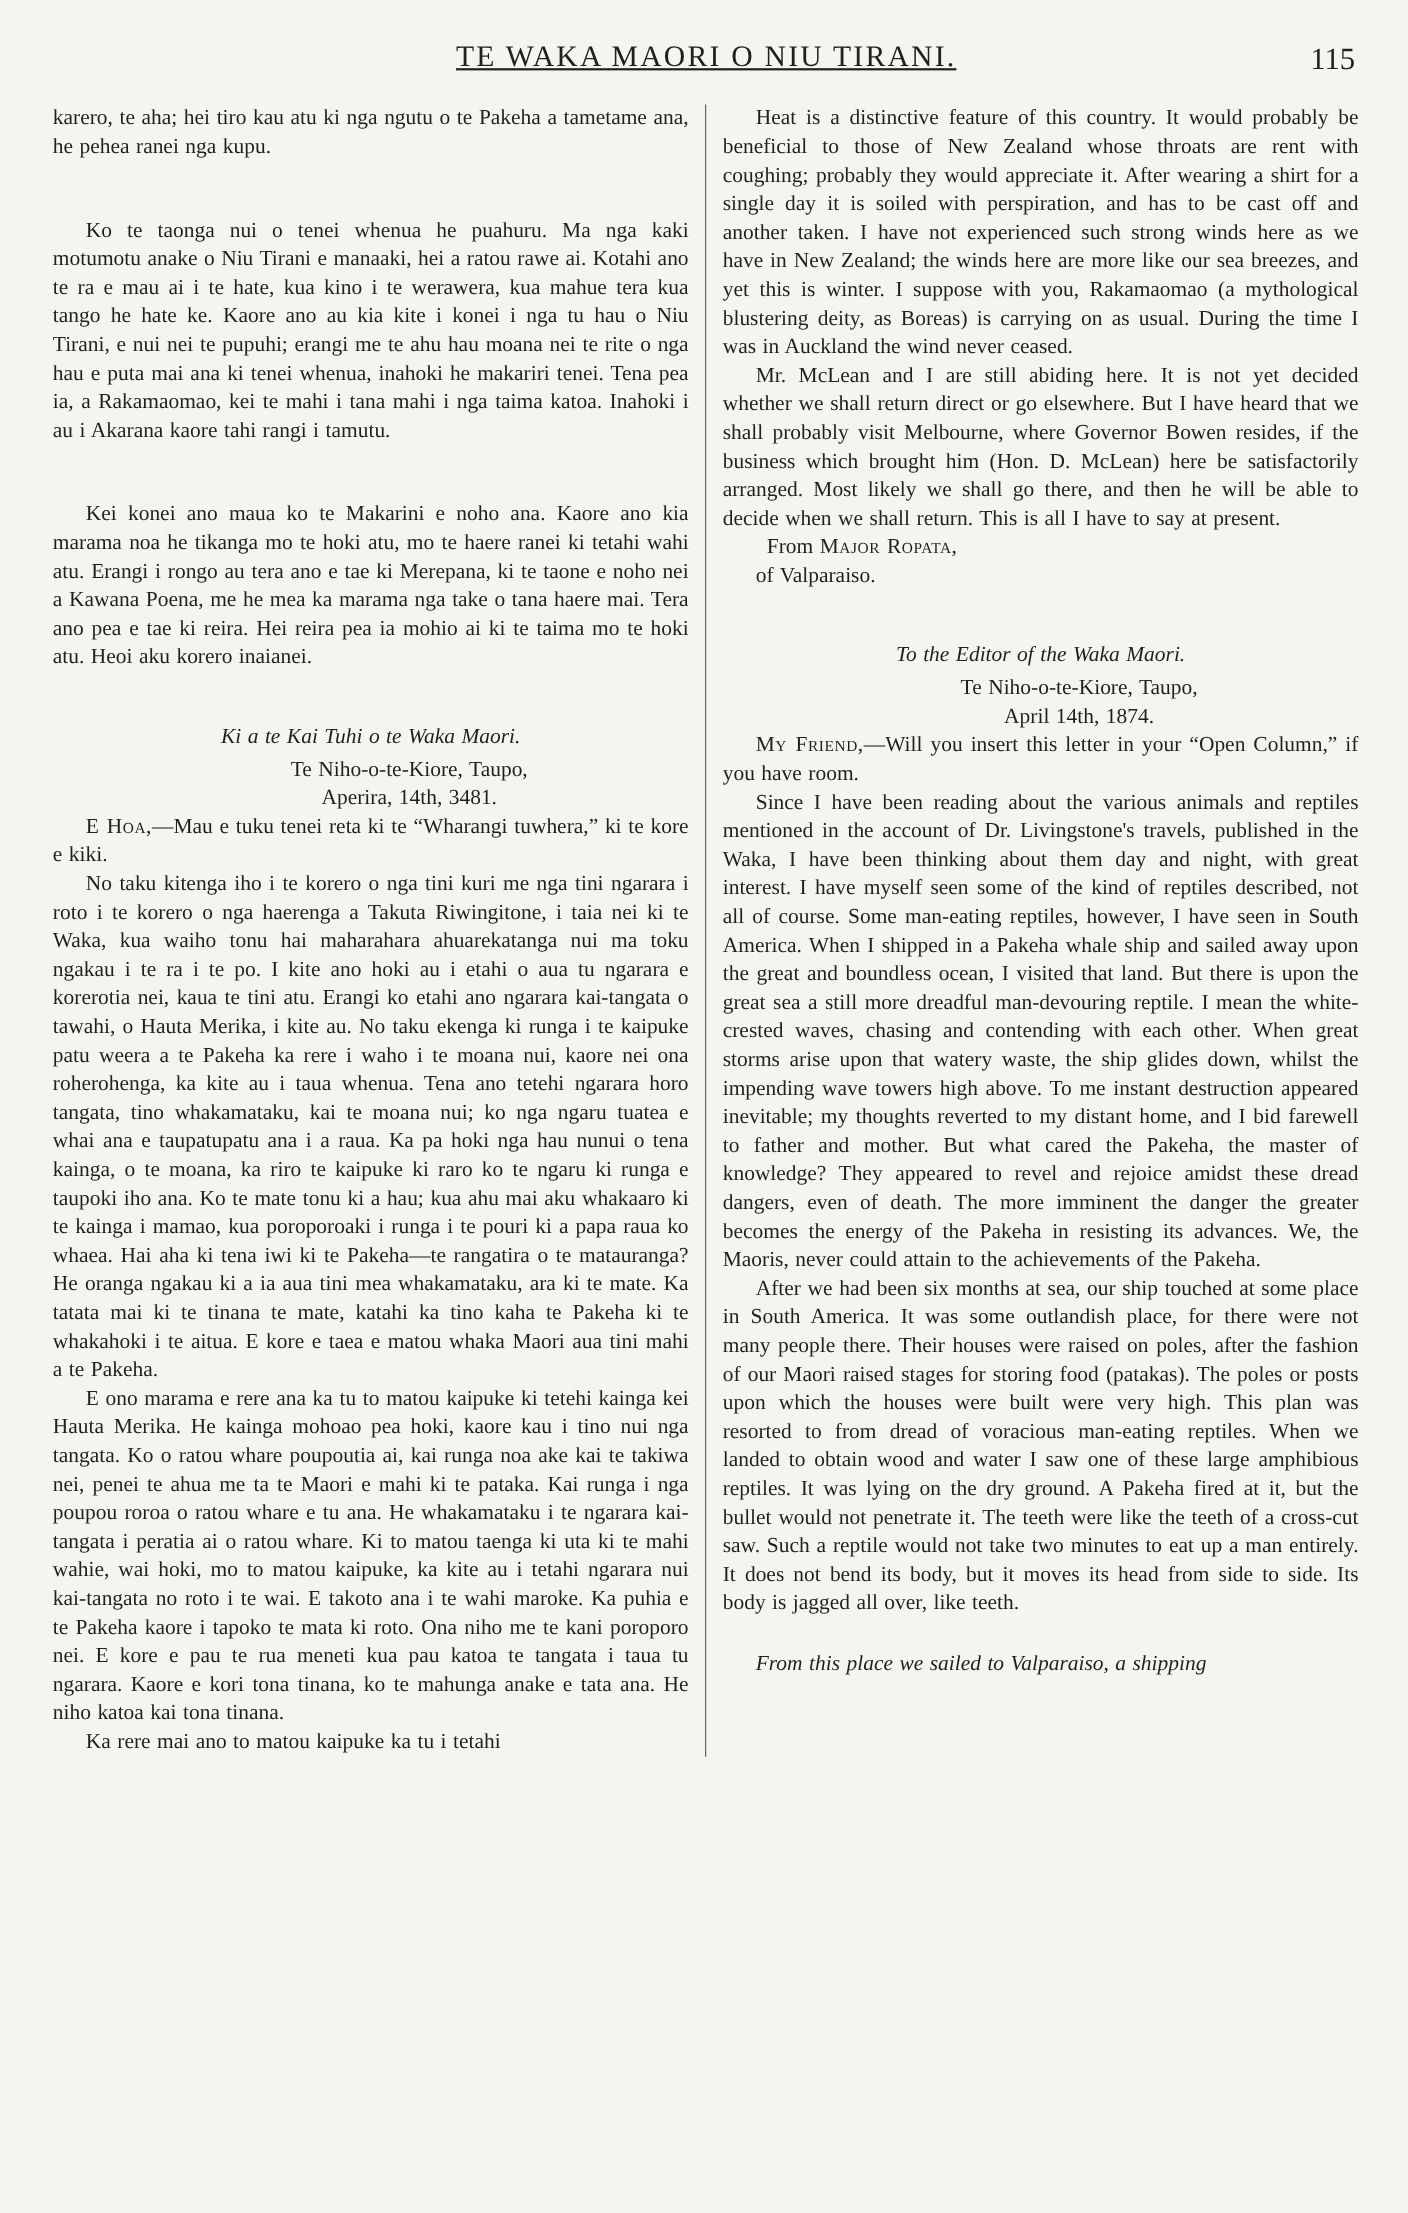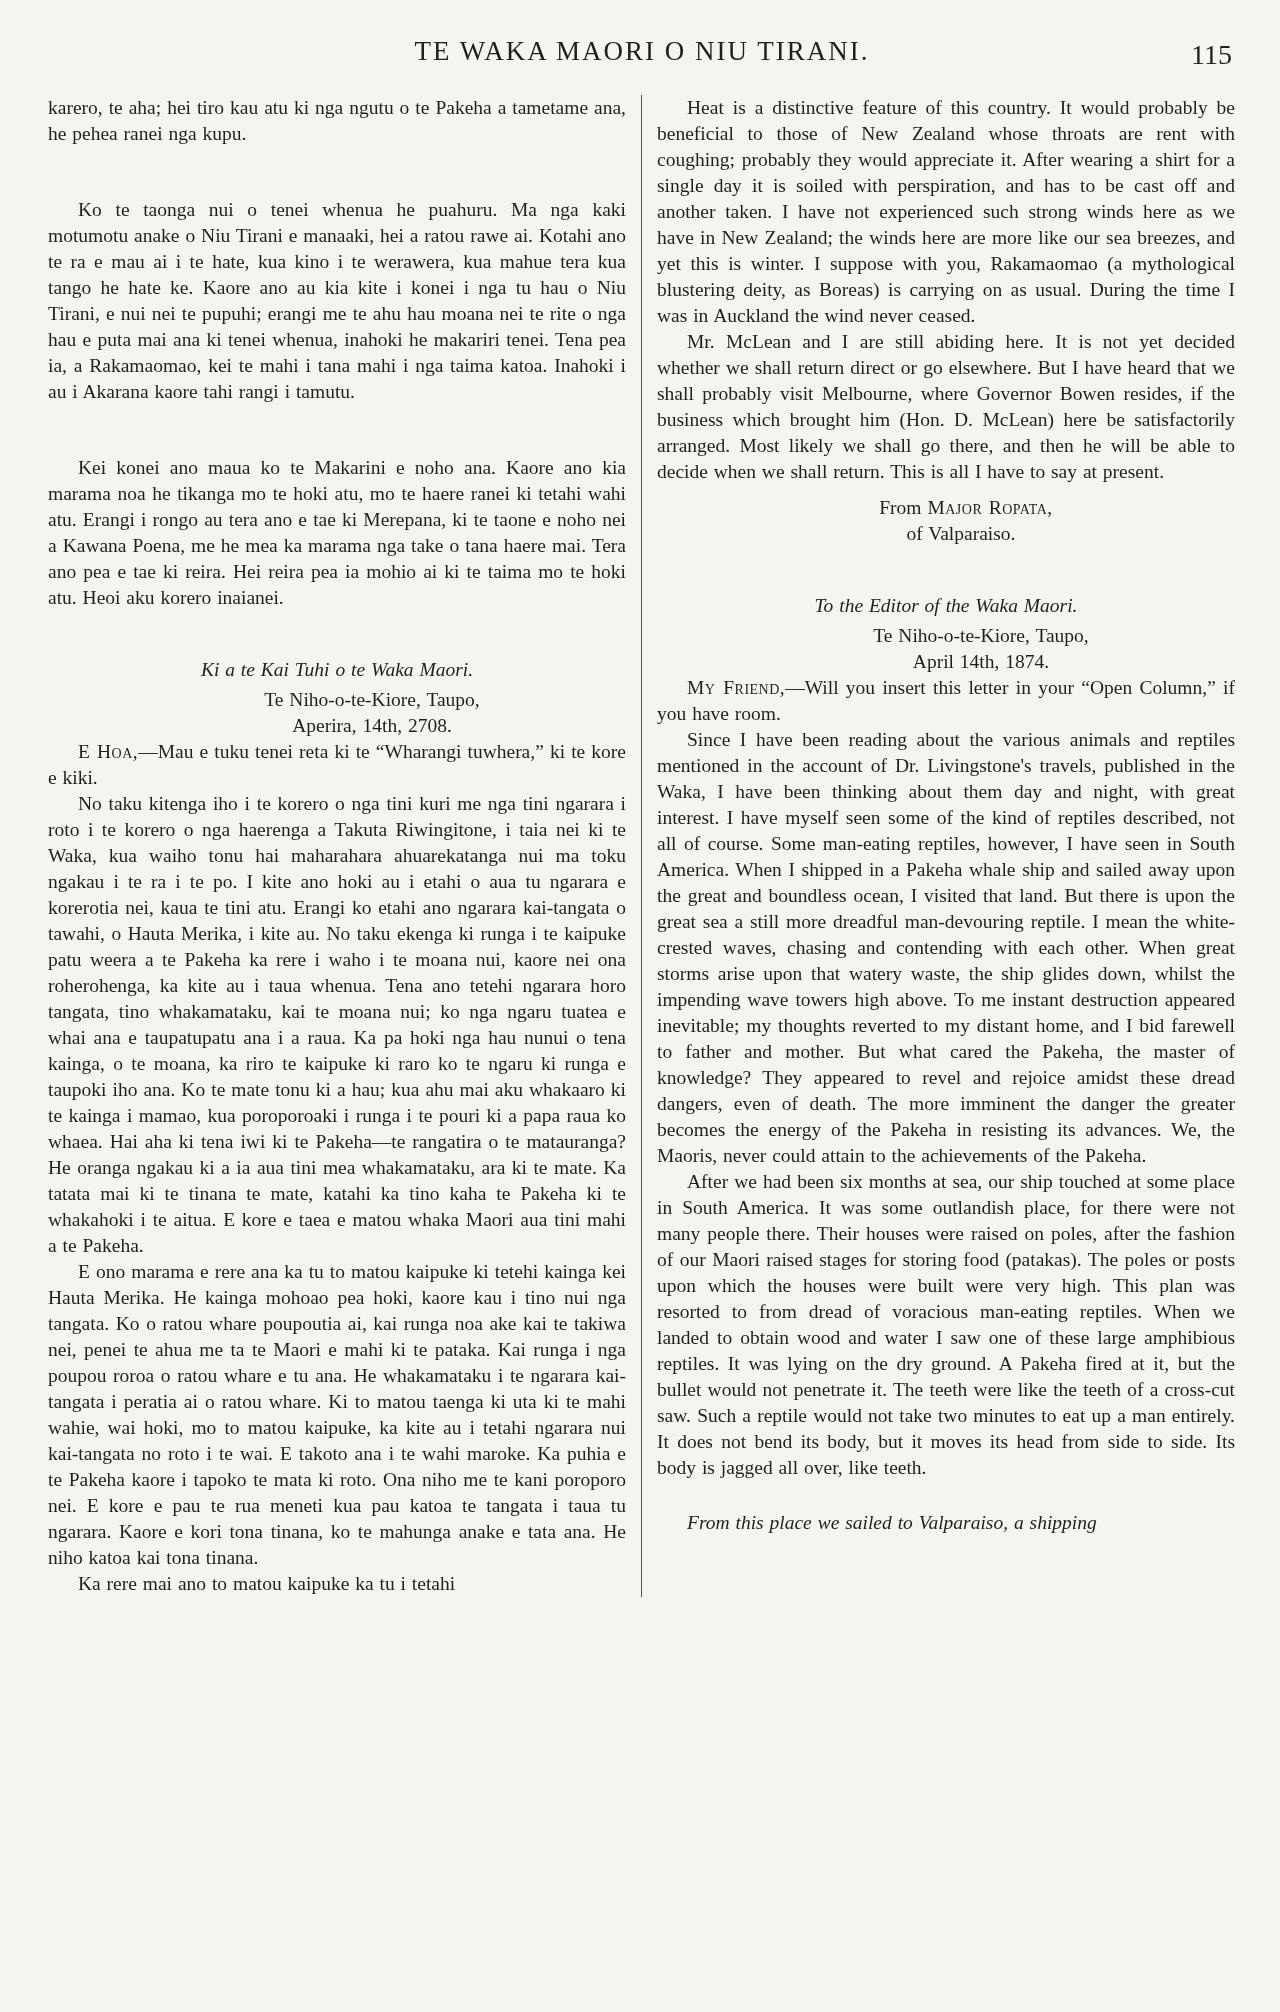--- a/index.html
+++ b/index.html
@@ -19,20 +19,21 @@
   }
   .page-header {
     position: relative;
     text-align: center;
     margin-bottom: 28px;
   }
   .masthead {
     display: inline-block;
     font-size: 27px;
     letter-spacing: 2px;
+    text-decoration: underline;
   }
   .page-number {
     position: absolute;
     right: 4px;
     top: 3px;
     font-size: 28px;
   }
   .columns {
     display: flex;
     align-items: stretch;
@@ -51,22 +52,22 @@
   }
   p { margin: 0; }
   .indent { text-indent: 30px; }
   .mt-lg { margin-top: 50px; }
   .mt-md { margin-top: 29px; font-style: italic; }
   .smallcaps {
     font-variant: small-caps;
     letter-spacing: 0.5px;
   }
   .sig-block {
-    margin-top: 10px;
-    text-align: center;
+    margin-top: 0;
+    text-align: left;
   }
   .sig-name { padding-left: 40px; }
   .sig-place { padding-left: 30px; }
   .letter-heading {
     margin: 46px 0 4px 0;
     font-size: 19.5px;
     font-weight: normal;
     font-style: italic;
     text-align: center;
   }
@@ -89,21 +90,21 @@
 
     <section class="col">
       <p>karero, te aha; hei tiro kau atu ki nga ngutu o te Pakeha a tametame ana, he pehea ranei nga kupu.</p>
       <p class="indent mt-lg">Ko te taonga nui o tenei whenua he puahuru.  Ma nga kaki motumotu anake o Niu Tirani e manaaki, hei a ratou rawe ai.  Kotahi ano te ra e mau ai i te hate, kua kino i te werawera, kua mahue tera kua tango he hate ke.  Kaore ano au kia kite i konei i nga tu hau o Niu Tirani, e nui nei te pupuhi; erangi me te ahu hau moana nei te rite o nga hau e puta mai ana ki tenei whenua, inahoki he makariri tenei. Tena pea ia, a Rakamaomao, kei te mahi i tana mahi i nga taima katoa.  Inahoki i au i Akarana kaore tahi rangi i tamutu.</p>
       <p class="indent mt-lg">Kei konei ano maua ko te Makarini e noho ana. Kaore ano kia marama noa he tikanga mo te hoki atu, mo te haere ranei ki tetahi wahi atu.  Erangi i rongo au tera ano e tae ki Merepana, ki te taone e noho nei a Kawana Poena, me he mea ka marama nga take o tana haere mai.  Tera ano pea e tae ki reira.  Hei reira pea ia mohio ai ki te taima mo te hoki atu.  Heoi aku korero inaianei.</p>
       <div class="sig-block">
       </div>
       <h3 class="letter-heading">Ki a te Kai Tuhi o te Waka Maori.</h3>
       <div class="address-block">
         <div>Te Niho-o-te-Kiore, Taupo,</div>
-        <div>Aperira, 14th, 2708.</div>
+        <div>Aperira, 14th, 3481.</div>
       </div>
       <p class="indent"><span class="smallcaps">E Hoa,</span><span>—Mau e tuku tenei reta ki te “Wharangi tuwhera,” ki te kore e kiki.</span></p>
       <p class="indent">No taku kitenga iho i te korero o nga tini kuri me nga tini ngarara i roto i te korero o nga haerenga a Takuta Riwingitone, i taia nei ki te Waka, kua waiho tonu hai maharahara ahuarekatanga nui ma toku ngakau i te ra i te po.  I kite ano hoki au i etahi o aua tu ngarara e korerotia nei, kaua te tini atu.  Erangi ko etahi ano ngarara kai-tangata o tawahi, o Hauta Merika, i kite au.  No taku ekenga ki runga i te kaipuke patu weera a te Pakeha ka rere i waho i te moana nui, kaore nei ona roherohenga, ka kite au i taua whenua.  Tena ano tetehi ngarara horo tangata, tino whakamataku, kai te moana nui; ko nga ngaru tuatea e whai ana e taupatupatu ana i a raua.  Ka pa hoki nga hau nunui o tena kainga, o te moana, ka riro te kaipuke ki raro ko te ngaru ki runga e taupoki iho ana.  Ko te mate tonu ki a hau; kua ahu mai aku whakaaro ki te kainga i mamao, kua poroporoaki i runga i te pouri ki a papa raua ko whaea.  Hai aha ki tena iwi ki te Pakeha—te rangatira o te matauranga?  He oranga ngakau ki a ia aua tini mea whakamataku, ara ki te mate.  Ka tatata mai ki te tinana te mate, katahi ka tino kaha te Pakeha ki te whakahoki i te aitua.  E kore e taea e matou whaka Maori aua tini mahi a te Pakeha.</p>
       <p class="indent">E ono marama e rere ana ka tu to matou kaipuke ki tetehi kainga kei Hauta Merika.  He kainga mohoao pea hoki, kaore kau i tino nui nga tangata. Ko o ratou whare poupoutia ai, kai runga noa ake kai te takiwa nei, penei te ahua me ta te Maori e mahi ki te pataka.  Kai runga i nga poupou roroa o ratou whare e tu ana.  He whakamataku i te ngarara kai-tangata i peratia ai o ratou whare.  Ki to matou taenga ki uta ki te mahi wahie, wai hoki, mo to matou kaipuke, ka kite au i tetahi ngarara nui kai-tangata no roto i te wai.  E takoto ana i te wahi maroke.  Ka puhia e te Pakeha kaore i tapoko te mata ki roto.  Ona niho me te kani poroporo nei.  E kore e pau te rua meneti kua pau katoa te tangata i taua tu ngarara.  Kaore e kori tona tinana, ko te mahunga anake e tata ana.  He niho katoa kai tona tinana.</p>
       <p class="indent">Ka rere mai ano to matou kaipuke ka tu i tetahi</p>
     </section>
 
     <div class="divider"></div>
 
     <section class="col">

